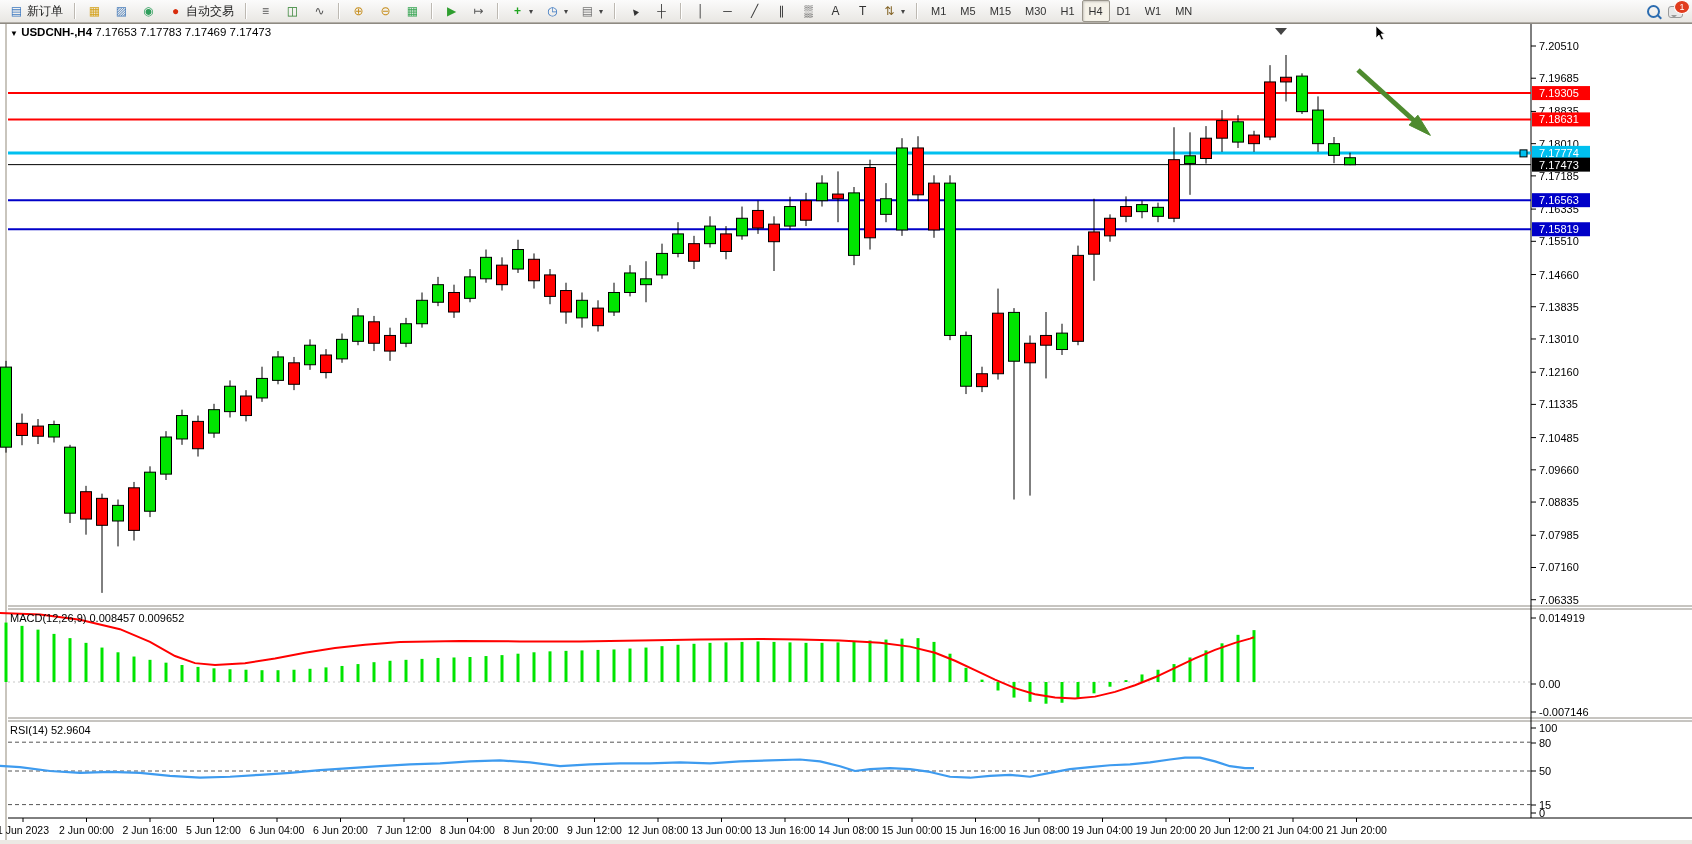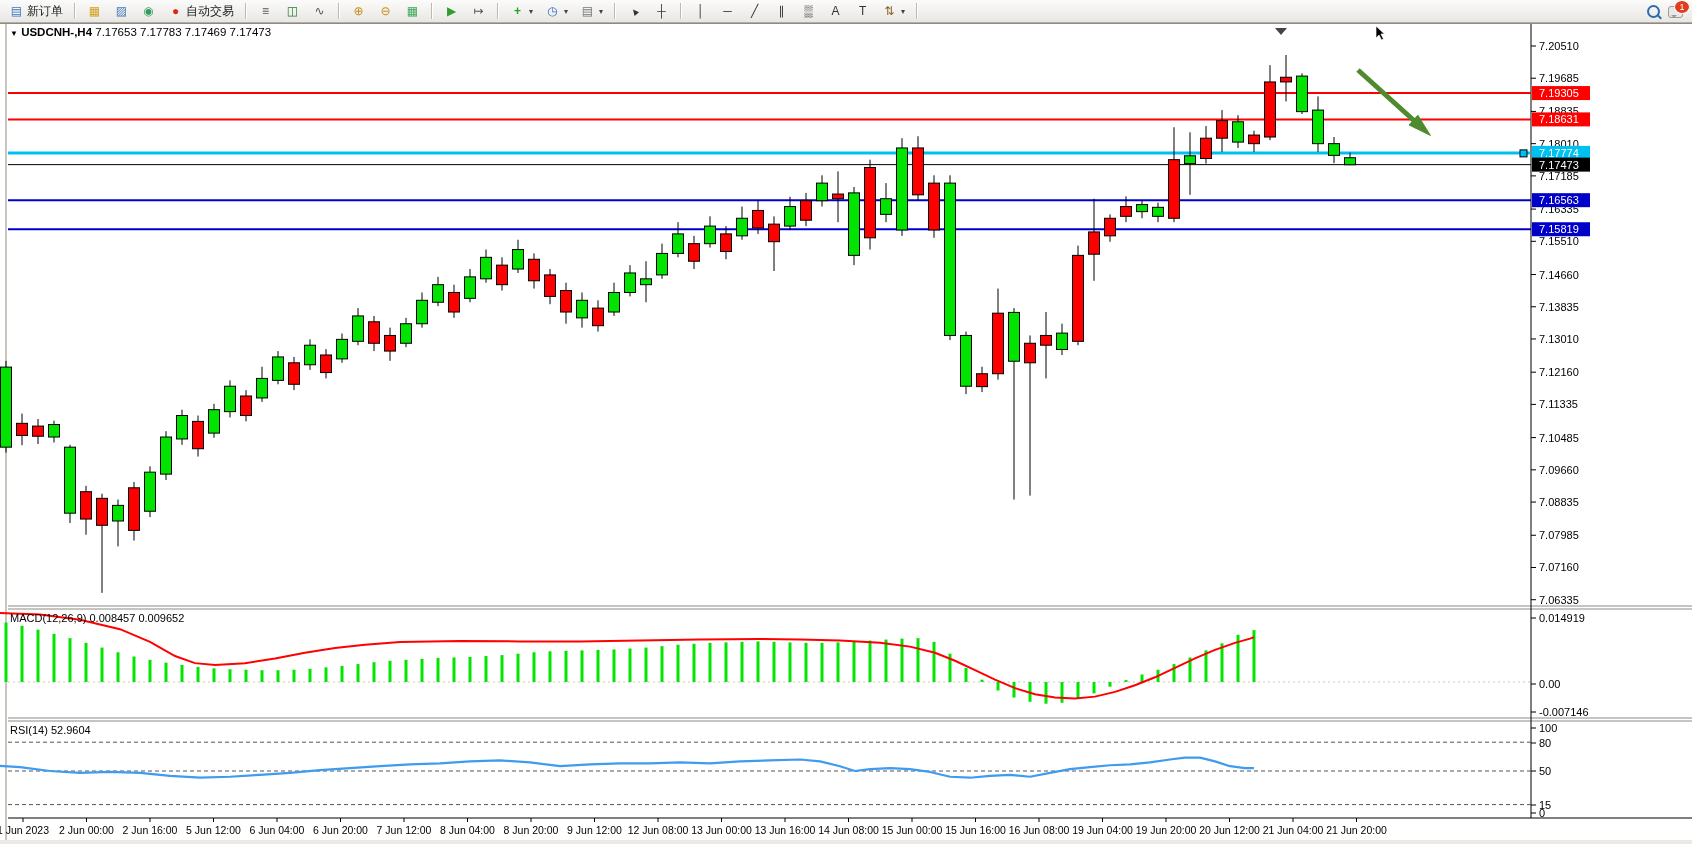--- a/index.html
+++ b/index.html
@@ -114,20 +114,31 @@
       <span class="glyph" style="color: rgb(51, 51, 51);">A</span>
     </div>
   <div class="tb-btn">
       <span class="glyph" style="color: rgb(51, 51, 51);">T</span>
     </div>
   <div class="tb-btn">
       <span class="glyph" style="color: rgb(128, 96, 32);">⇅</span>
       <span class="caret">▾</span>
     </div>
   <div class="tb-sep"></div>
+  <div id="tf-holder" style="display:flex;align-items:center;">
+      <div class="tb-btn tf-btn">M1</div>
+      <div class="tb-btn tf-btn">M5</div>
+      <div class="tb-btn tf-btn">M15</div>
+      <div class="tb-btn tf-btn">M30</div>
+      <div class="tb-btn tf-btn">H1</div>
+      <div class="tb-btn tf-btn active">H4</div>
+      <div class="tb-btn tf-btn">D1</div>
+      <div class="tb-btn tf-btn">W1</div>
+      <div class="tb-btn tf-btn">MN</div>
+    </div>
   <div class="tb-right">
     <span class="mag"></span>
     <span class="chatwrap">
       <span class="chat"></span>
       <span class="badge">1</span>
     </span>
   </div>
 </div>
 
 <div class="stage">

